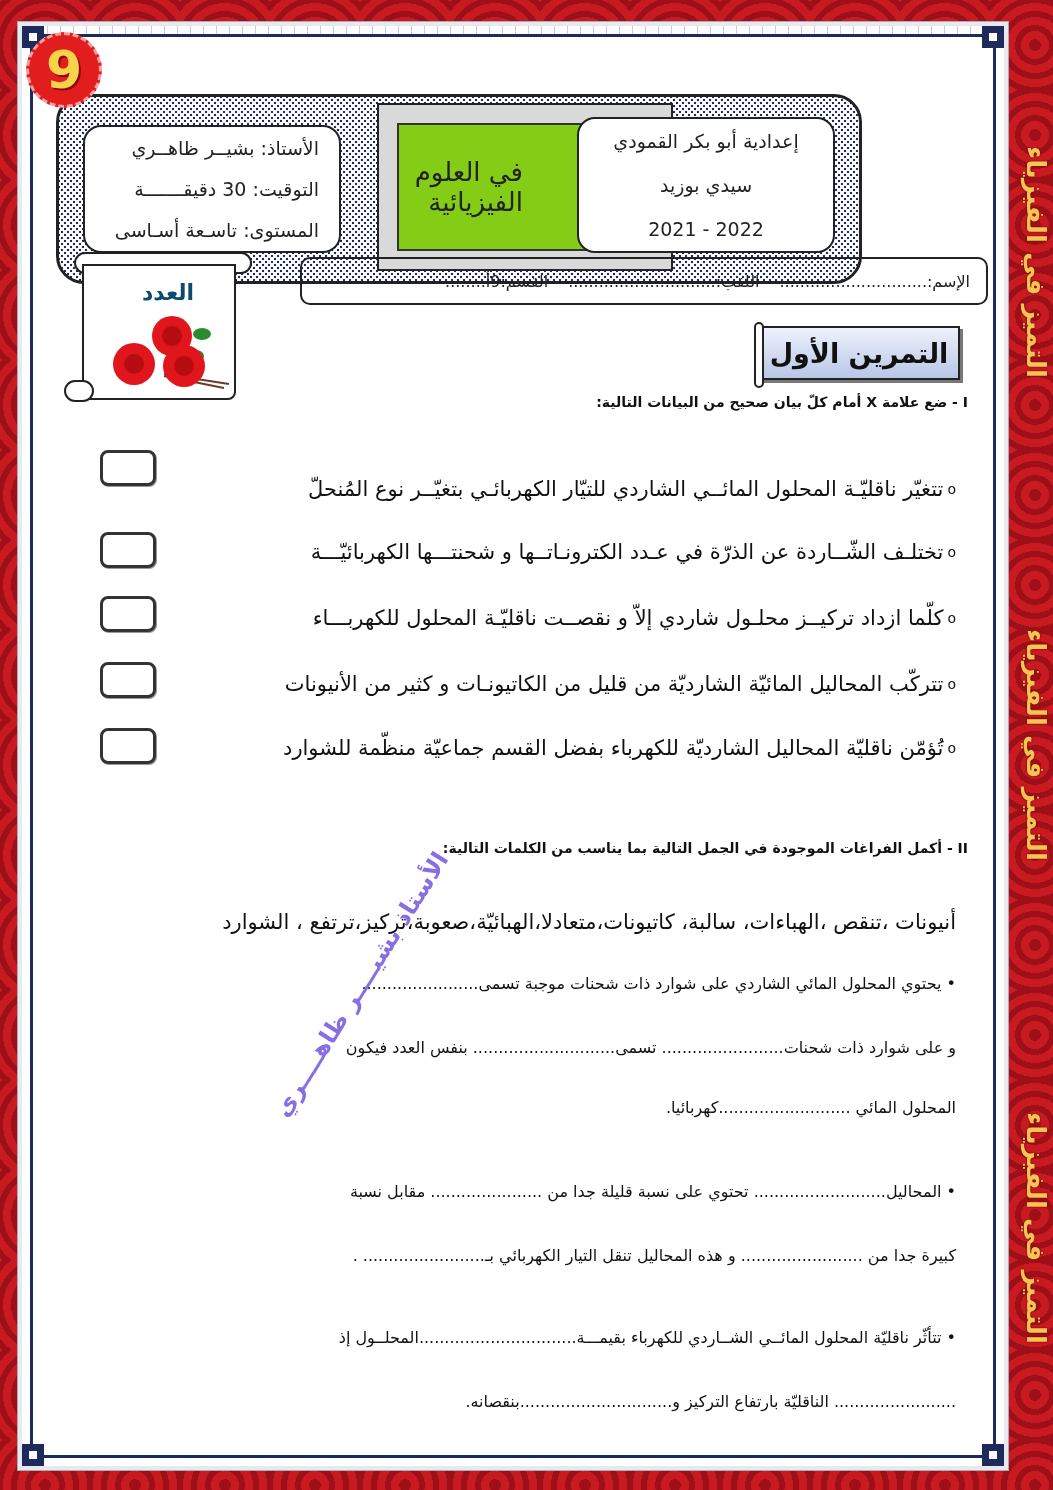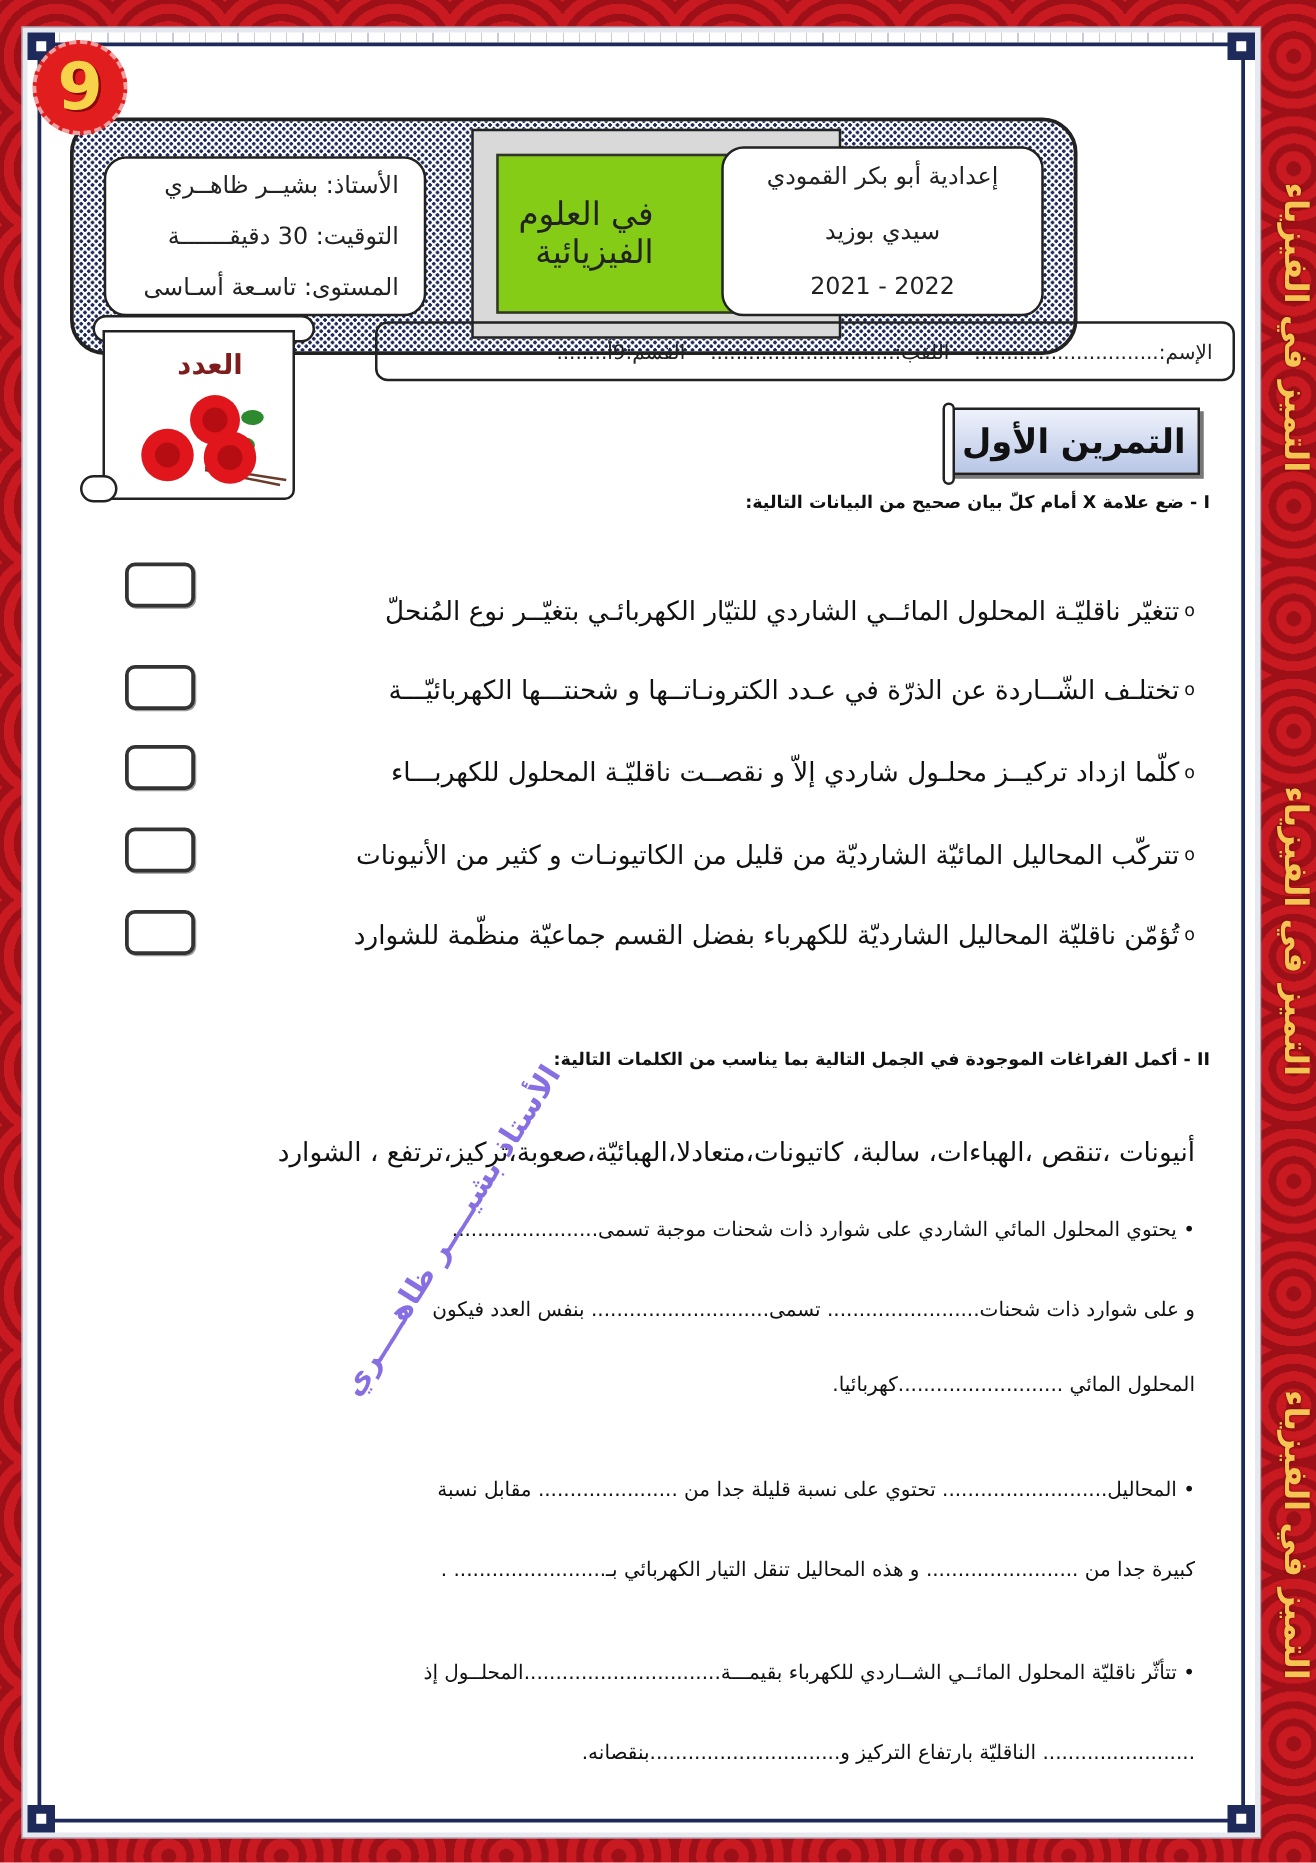--- a/index.html
+++ b/index.html
@@ -66,21 +66,21 @@
   
   .namebar { position:absolute; left:282px; top:235px; width:688px; height:48px;
     border:2px solid #222; border-radius:10px; box-sizing:border-box; direction:rtl;
     display:flex; align-items:center; gap:20px; padding:0 16px; font-size:16px; color:#222; }
 
   
   .score { position:absolute; left:46px; top:230px; width:172px; height:150px; }
   .score .roll-top { position:absolute; left:10px; top:0; width:178px; height:22px; border:2px solid #222; border-radius:12px; background:#fff; box-sizing:border-box; }
   .score .body { position:absolute; left:18px; top:12px; width:154px; height:136px; border:2px solid #222; background:#fff; box-sizing:border-box; border-radius:0 0 8px 0; }
   .score .roll-bot { position:absolute; left:0; top:128px; width:30px; height:22px; border:2px solid #222; border-radius:12px; background:#fff; box-sizing:border-box; }
-  .score .label { position:absolute; left:18px; top:28px; width:172px; text-align:center; font-size:22px; font-weight:bold; color:#7f1d1d; }
+  .score .label { position:absolute; left:18px; top:28px; width:172px; text-align:center; font-size:22px; font-weight:bold; color:#0c4a6e; }
   .roses { position:absolute; left:40px; top:62px; width:130px; height:80px; }
 
   
   .ex-title { position:absolute; right:48px; top:300px; width:210px; height:58px; direction:rtl; }
   .ex-title .plate { position:absolute; inset:4px 0 0 8px; border:2px solid #222;
     background:linear-gradient(#eef2fb, #b8c6e6); box-shadow:3px 3px 0 #777;
     display:flex; align-items:center; justify-content:center; font-size:27px; font-weight:bold; color:#111; }
   .ex-title .curl { position:absolute; right:196px; top:0; width:10px; height:66px; border:2px solid #222; border-radius:6px; background:#fff; box-sizing:border-box; }
 
   .q-head { position:absolute; direction:rtl; font-weight:bold; color:#111; font-size:14px; }

